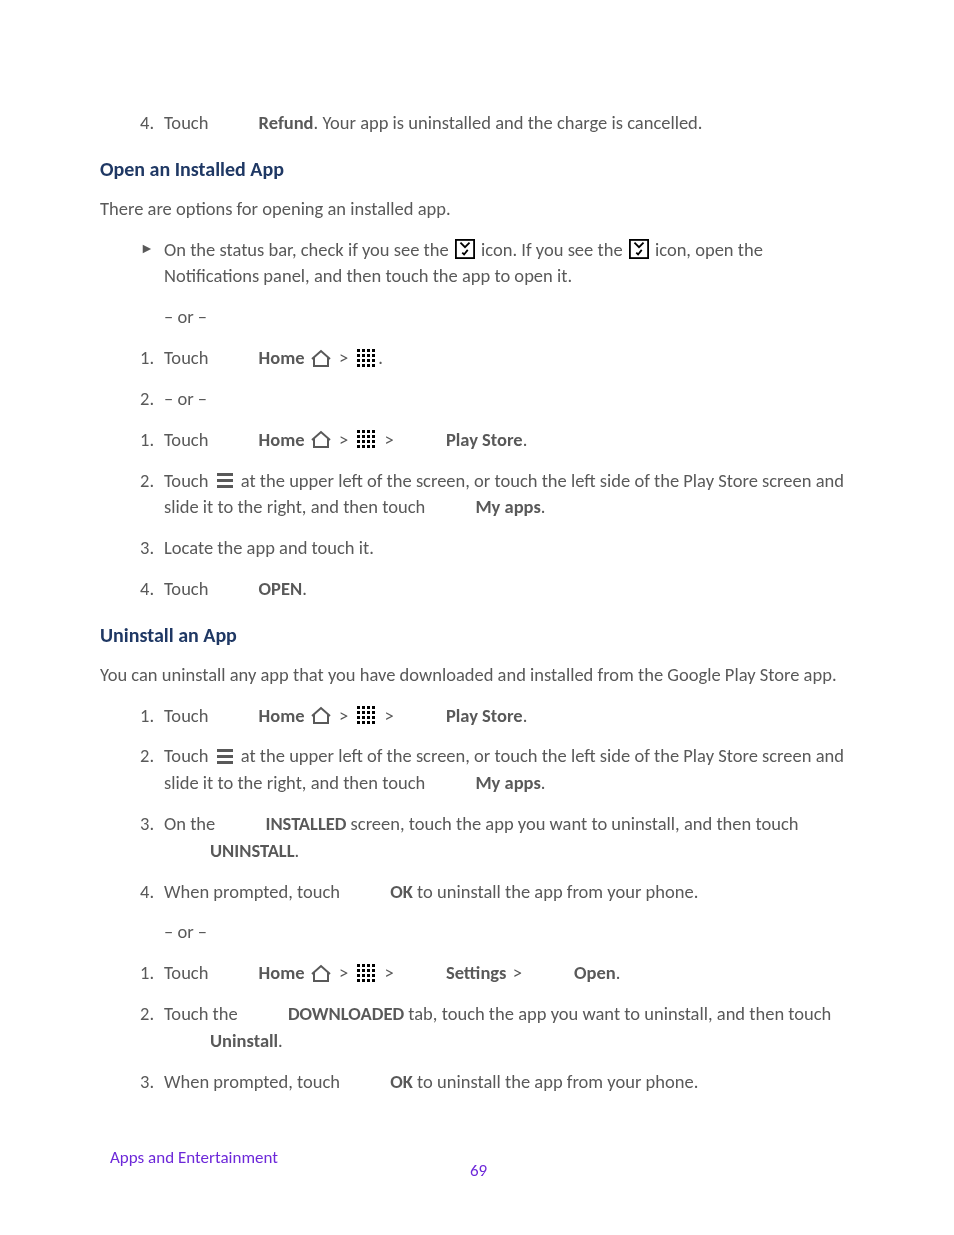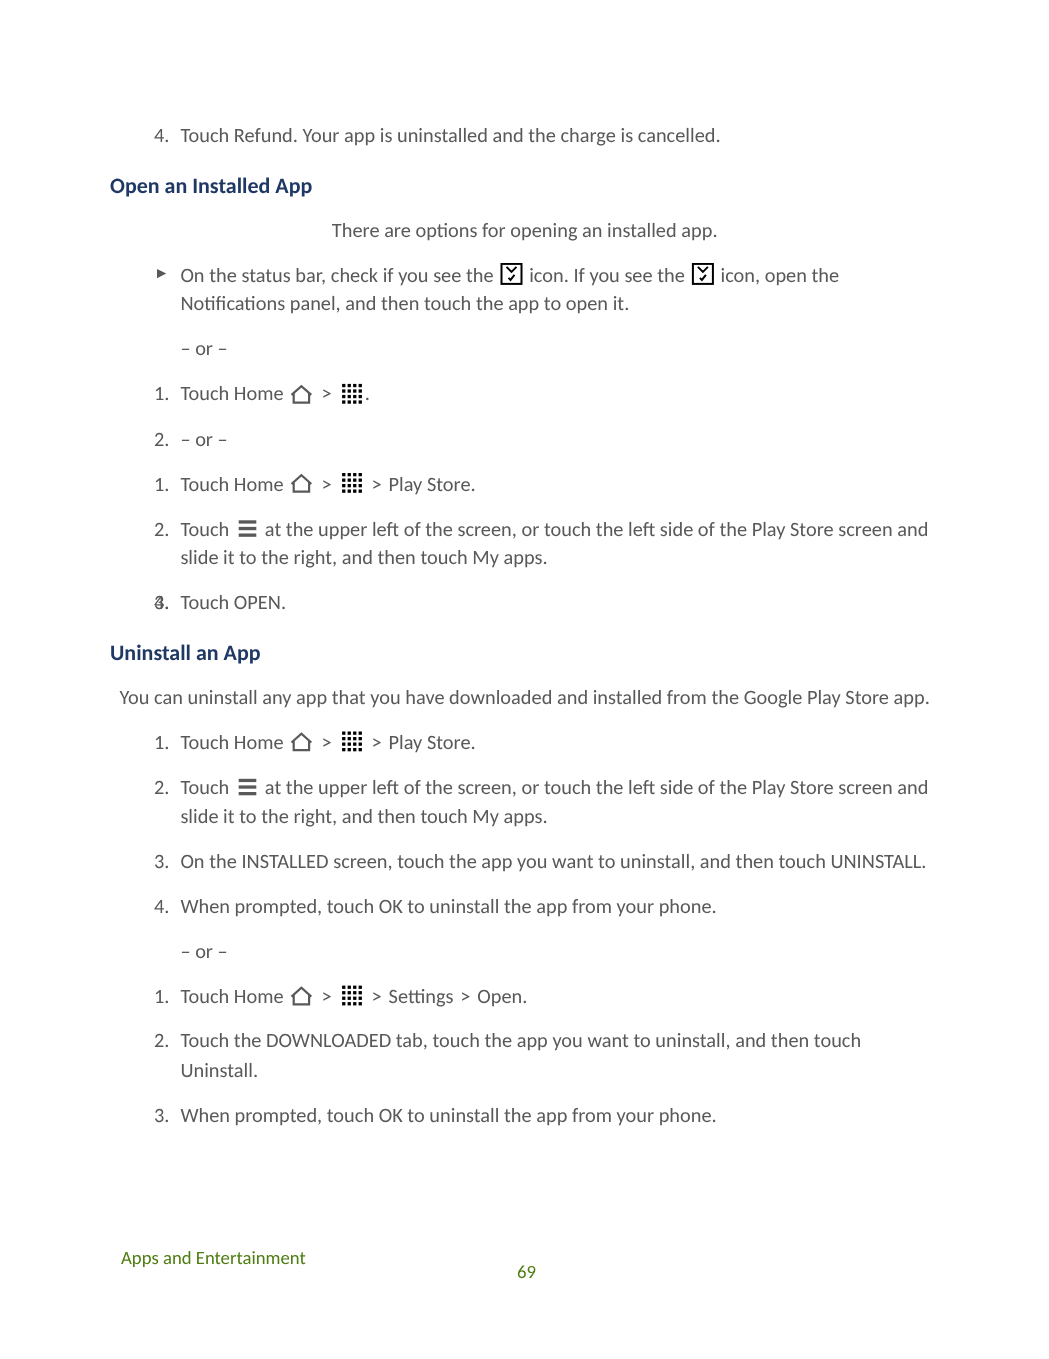--- a/index.html
+++ b/index.html
@@ -13,38 +13,38 @@
     font-size: 18.5px;
     line-height: 1.45;
     position: relative;
   }
   h2 {
     color: #1F3864;
     font-weight: bold;
     font-size: 20px;
     margin: 18px 0 12px 0;
   }
-  p.body { margin: 0 0 14px 0; text-align: center; }
+  p.body { margin: 0 0 14px 0; }
   ol { list-style: none; margin: 0 0 0 40px; }
   ol > li { margin-bottom: 14px; position: relative; padding-left: 24px; }
   ol > li .num { position: absolute; left: 0; }
   .bullet-li { margin: 0 0 14px 40px; position: relative; padding-left: 24px; }
   .bullet-li::before {
     content: "►"; position: absolute; left: 0; top: 2px;
     font-size: 14px; color: #595959;
   }
   .or { margin: 0 0 14px 64px; }
-  b { font-weight: normal; color: #595959; }
+  b { font-weight: bold; color: #595959; margin-left: 46px; }
   .icon { display: inline-block; vertical-align: middle; width: 22px; height: 20px; margin: 0 1px; position: relative; top: -2px; }
   .icon svg { width: 100%; height: 100%; }
   .sep { margin: 0 2px; }
   .footer {
-    position: absolute; left: 110px; bottom: 78px;
+    position: absolute; left: 110px; bottom: 64px;
     width: 740px; display: flex;
-    font-size: 17px; color: #4d7c0f;
+    font-size: 17px; color: #6d28d9;
   }
   .footer .page { position: absolute; left: 360px; margin-top: 13px; }
 </style>
 </head>
 <body>
 
 <svg width="0" height="0" style="position:absolute">
   <defs>
     <g id="ic-home">
         <path d="M3 10 L11 3 L19 10 L19 18 L3 18 Z M3 18 L19 18" fill="none" stroke="#595959" stroke-width="2"></path>
@@ -142,20 +142,21 @@
     <b>Play Store</b><span>.</span>
   </li>
   <li>
     <span class="num">2.</span>
     <span>Touch </span><span class="icon"><svg viewBox="0 0 20 20">
           <use href="#ic-menu"></use>
         </svg></span><span> at the upper left of the screen, or touch the left side of the Play Store screen and slide it to the right, and then touch </span><b>My apps</b><span>.</span>
   </li>
   <li>
     <span class="num">3.</span>
+    <span>Locate the app and touch it.</span>
   </li>
   <li>
     <span class="num">4.</span>
     <span>Touch </span><b>OPEN</b><span>.</span>
   </li>
 </ol>
 
 <h2>Uninstall an App</h2>
 <p class="body">You can uninstall any app that you have downloaded and installed from the Google Play Store app.</p>
 

